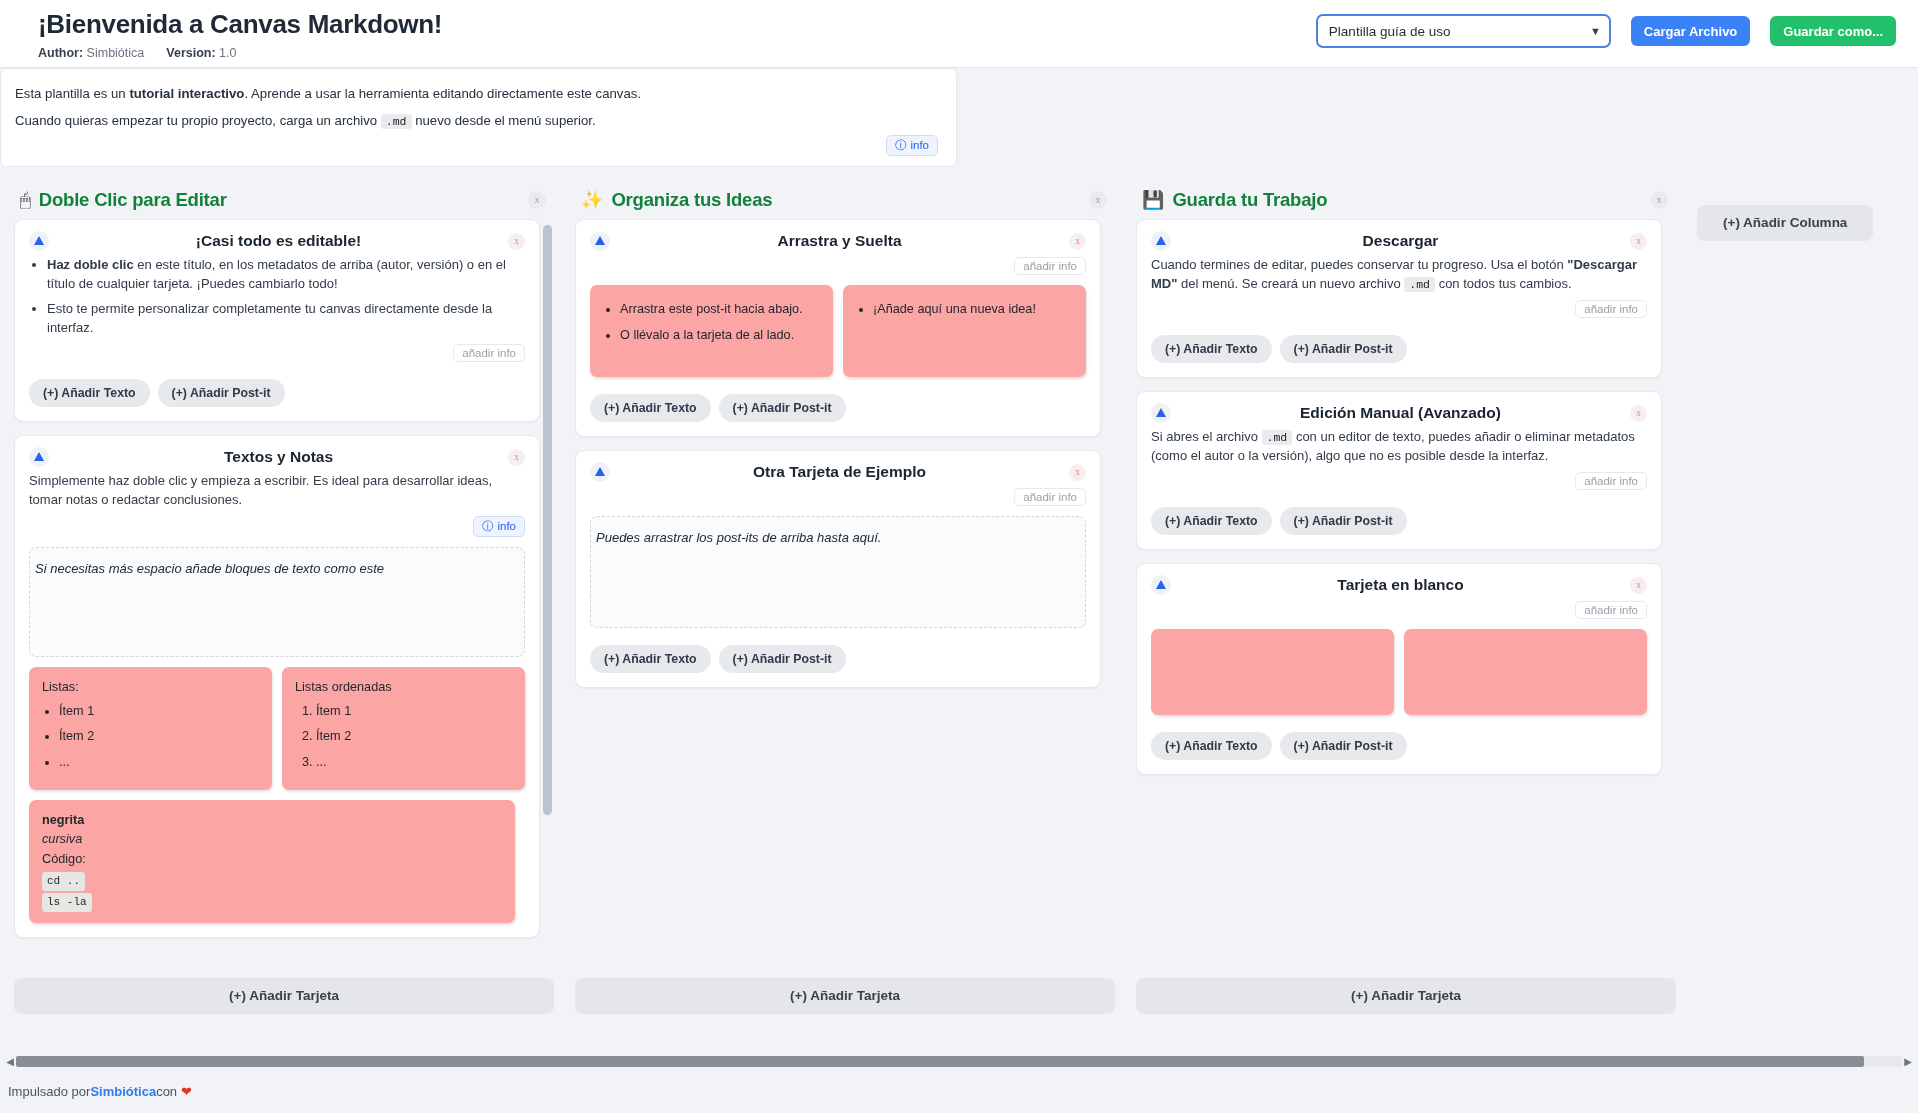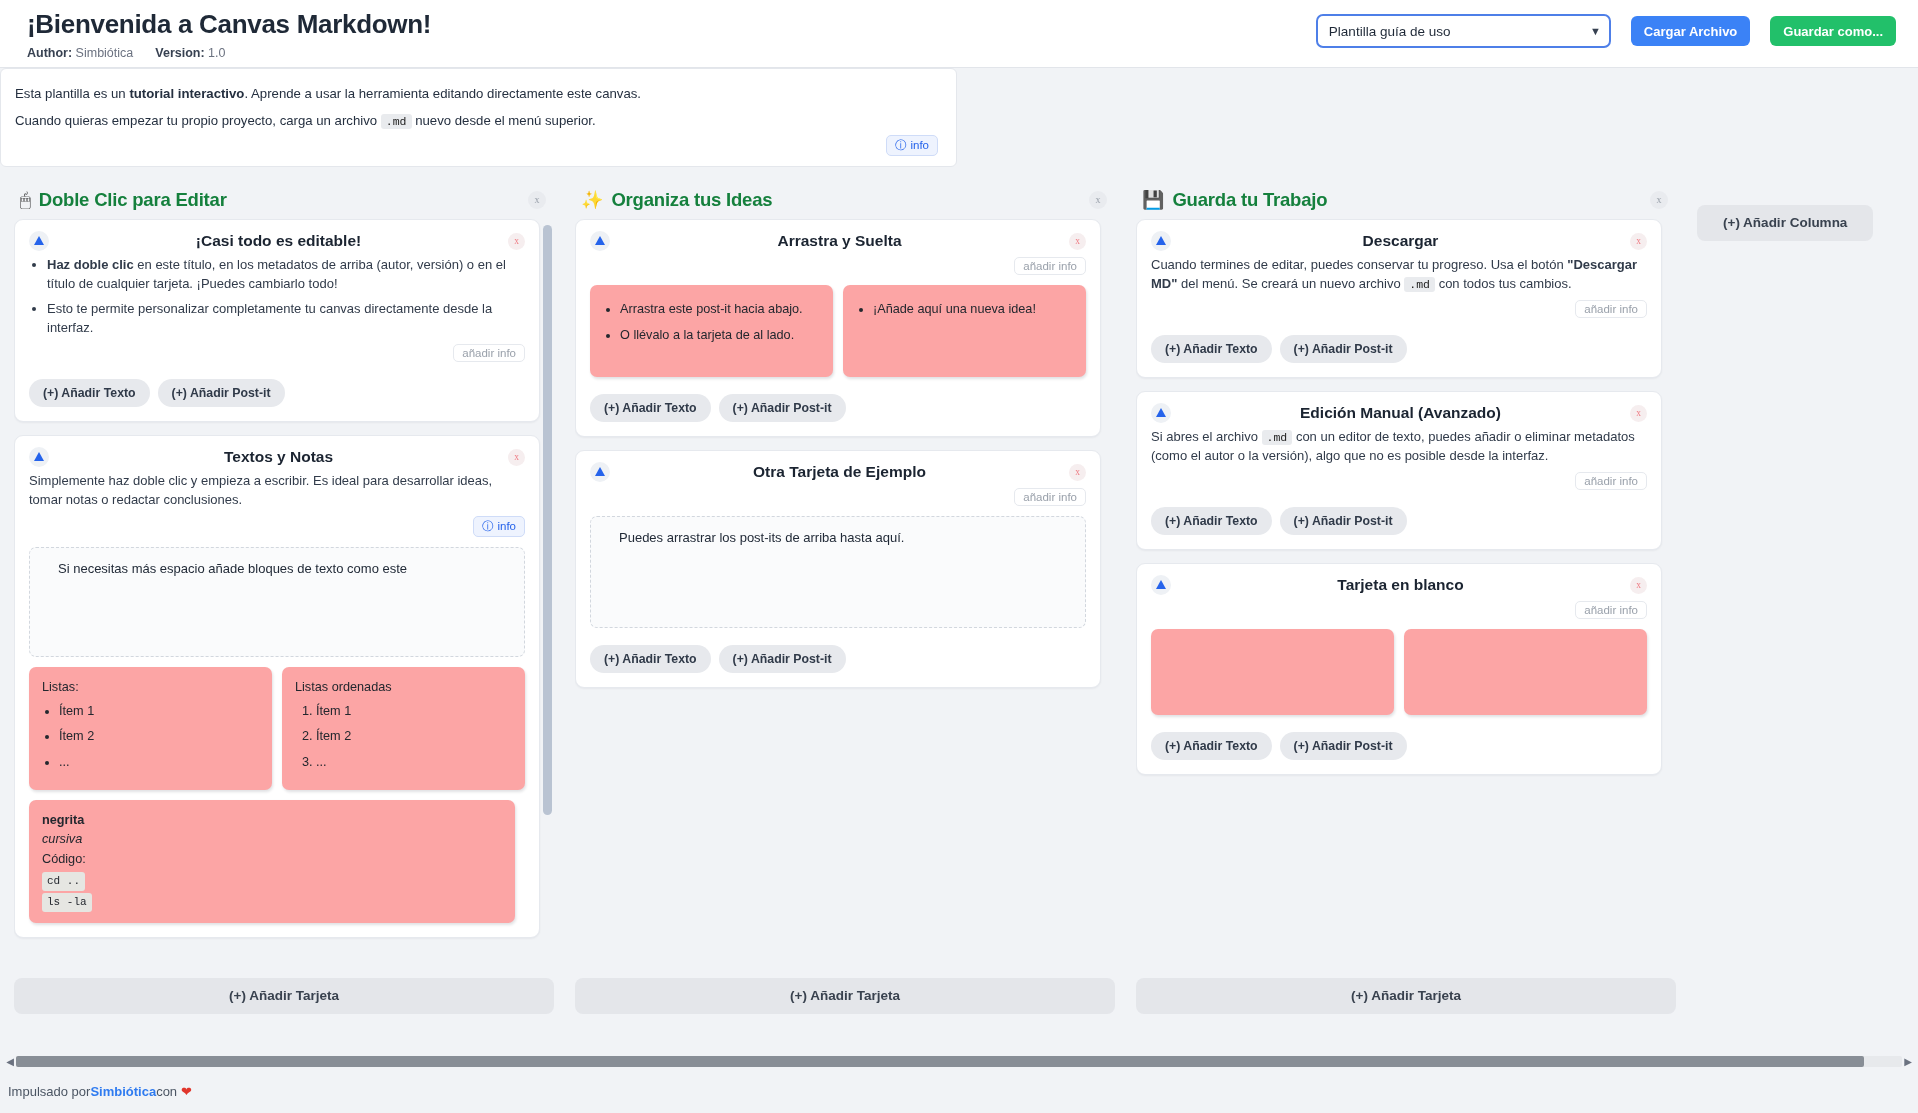--- a/index.html
+++ b/index.html
@@ -10,21 +10,21 @@
     font-family: "Liberation Sans", sans-serif;
     overflow: hidden;
   }
 
   
   .topbar {
     position: relative;
     height: 68px;
     background: #ffffff;
     border-bottom: 1px solid #e2e5ea;
-    padding: 8px 22px 0 27px;
+    padding: 8px 22px 0 38px;
     display: flex;
     align-items: flex-start;
     justify-content: space-between;
   }
   .title-block { padding-top: 2px; }
   .app-title {
     font-size: 26px;
     font-weight: bold;
     color: #1f2937;
     letter-spacing: -0.3px;
@@ -251,26 +251,27 @@
     cursor: pointer;
     font-family: "Liberation Sans", sans-serif;
     white-space: nowrap;
   }
 
   
   .textblock {
     border: 1px dashed #d2d7de;
     border-radius: 7px;
     background: #fafbfc;
-    padding: 11px 28px;
+    padding: 11px 5px;
     margin-top: 10px;
     min-height: 110px;
     font-size: 13px;
     color: #222b38;
     line-height: 1.5;
+    font-style: italic;
   }
   .textblock b { color: #101828; }
   .postit-row { display: flex; gap: 10px; margin-top: 10px; }
   .postit {
     background: #fca5a5;
     border-radius: 7px;
     padding: 11px 13px;
     font-size: 12.7px;
     color: #23272e;
     line-height: 1.55;

